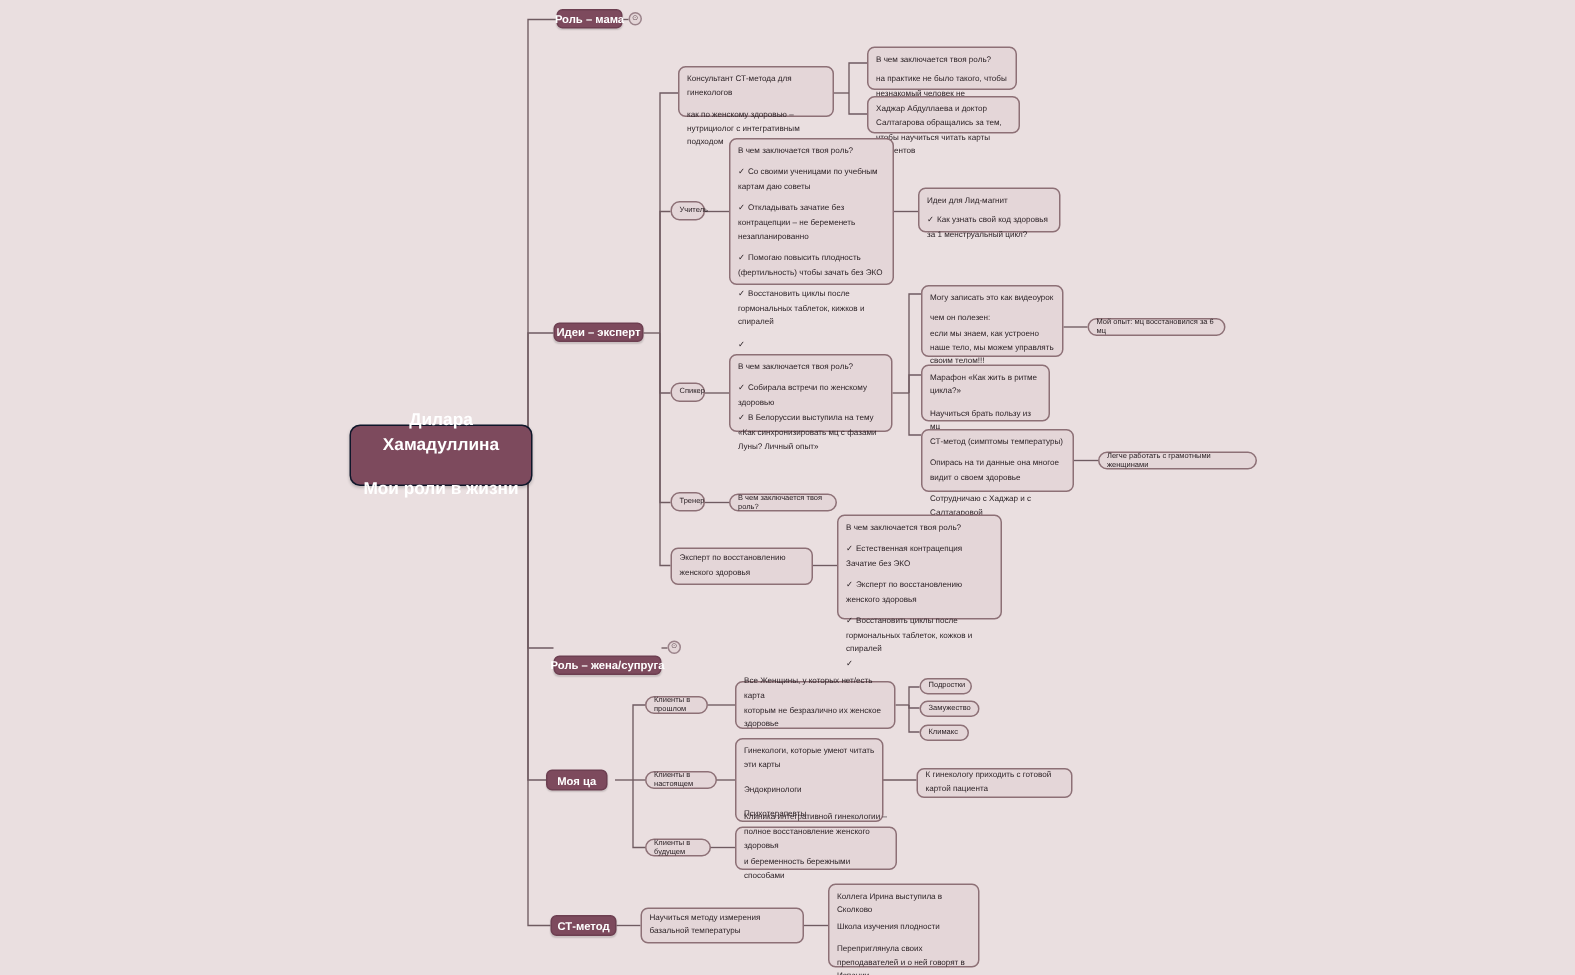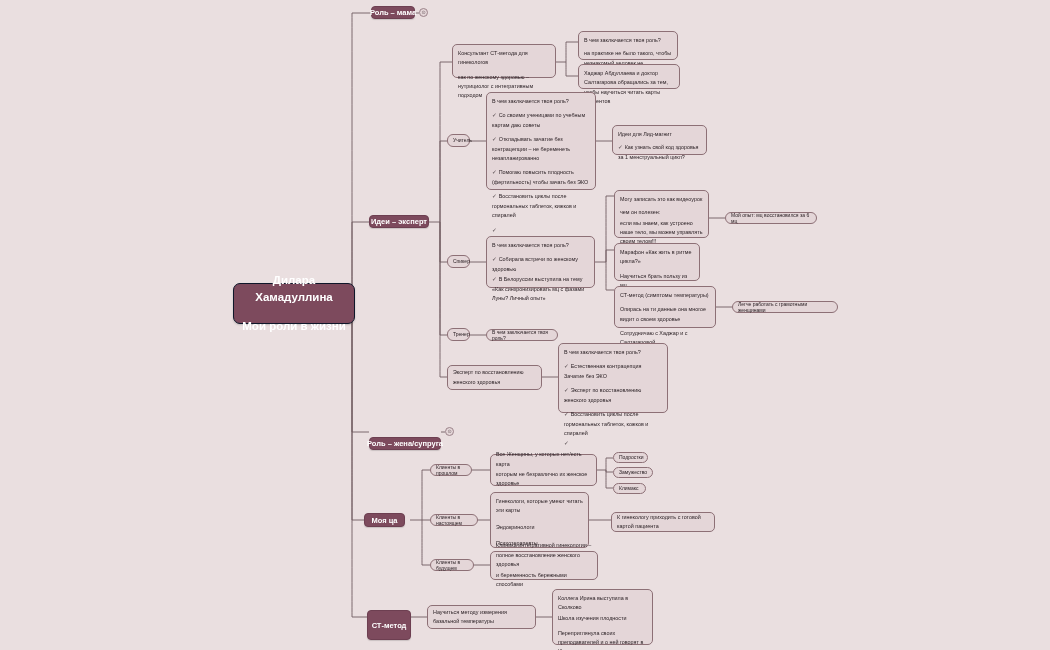--- a/index.html
+++ b/index.html
@@ -338,21 +338,21 @@
   <div class="node box mini" style="left:430px; top:559px; width:44px; height:12px; font-size:5px;">
     <span>Клиенты в будущем</span>
   </div>
 
   <div class="node box center-v" style="left:490px; top:551px; width:108px; height:29px;">
     <p class="tight">Клиника интегративной гинекологии –</p>
     <p class="tight">полное восстановление женского здоровья</p>
     <p class="tight">и беременность бережными способами</p>
   </div>
 
-  <div class="node branch" style="left:367px; top:610px; width:44px; height:30px;">
+  <div class="node branch" style="left:367px; top:610px; width:44px; height:14px;">
     <span>СТ-метод</span>
   </div>
 
   <div class="node box center-v" style="left:427px; top:605px; width:109px; height:24px;">
     <p>Научиться методу измерения базальной температуры</p>
   </div>
 
   <div class="node box" style="left:552px; top:589px; width:101px; height:56px;">
     <p class="tight">Коллега Ирина выступила в Сколково</p>
     <p class="tight">Школа изучения плодности</p>

